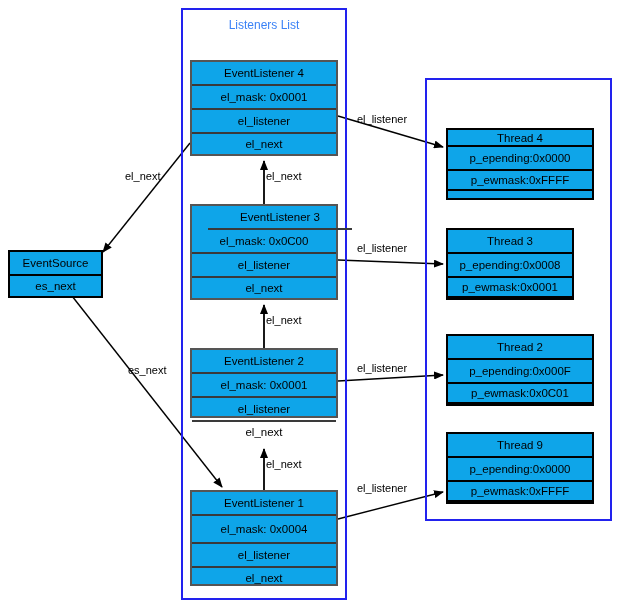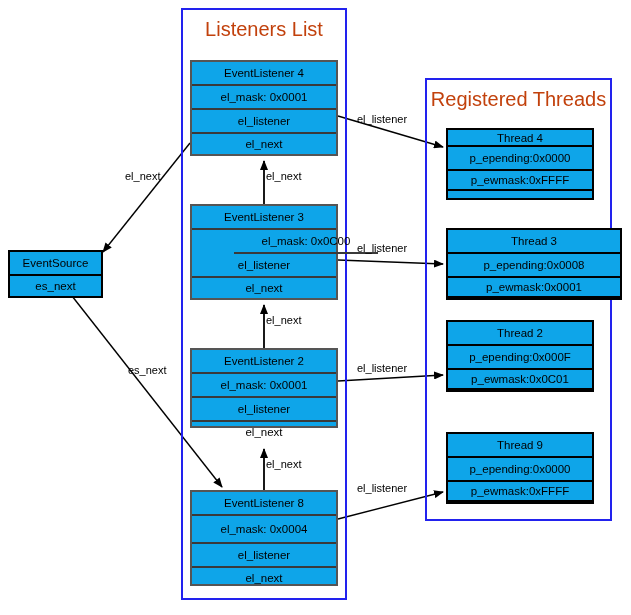--- a/index.html
+++ b/index.html
@@ -20,22 +20,22 @@
   
   .group-box {
     position: absolute;
     border: 2px solid #2222ee;
     background: transparent;
     box-sizing: border-box;
   }
   .group-title {
     position: absolute;
     text-align: center;
-    font-size: 20px;
-    color: #c2410c;
+    font-size: 12px;
+    color: #3b82f6;
     white-space: nowrap;
   }
   
   .struct {
     position: absolute;
     box-sizing: border-box;
     background: #0ea5e9;
     border: 2px solid #555555;
   }
   .struct .row {
@@ -104,68 +104,67 @@
 
     <line x1="338" y1="381" x2="443" y2="375" stroke="#000000" stroke-width="1.4" marker-end="url(#ah)"></line>
 
     <line x1="338" y1="519" x2="443" y2="492" stroke="#000000" stroke-width="1.4" marker-end="url(#ah)"></line>
   </svg>
 
   <div class="group-box" style="left:181px; top:8px; width:166px; height:592px;"></div>
   <div class="group-title" style="left:181px; top:18px; width:166px;">Listeners List</div>
 
   <div class="group-box" style="left:425px; top:78px; width:187px; height:443px;"></div>
-  <div class="group-title" style="left:425px; top:88px; width:187px;">Registered Threads</div>
 
   <div class="struct thin" style="left:8px; top:250px; width:95px; height:48px;">
     <div class="row" style="height:24px;">EventSource</div>
     <div class="row" style="height:22px;">es_next</div>
   </div>
 
   <div class="struct" style="left:190px; top:60px; width:148px; height:96px;">
     <div class="row" style="height:24px;">EventListener 4</div>
     <div class="row" style="height:24px;">el_mask: 0x0001</div>
     <div class="row" style="height:24px;">el_listener</div>
     <div class="row" style="height:20px;">el_next</div>
   </div>
 
   <div class="struct" style="left:190px; top:204px; width:148px; height:96px;">
-    <div class="row" style="height:24px;">EventListener 3</div>
-    <div class="row" style="height:24px;margin-left:42px;">el_mask: 0x0C00</div>
+    <div class="row" style="height:24px;margin-left:16px;">EventListener 3</div>
+    <div class="row" style="height:24px;">el_mask: 0x0C00</div>
     <div class="row" style="height:24px;">el_listener</div>
     <div class="row" style="height:20px;">el_next</div>
   </div>
 
-  <div class="struct" style="left:190px; top:348px; width:148px; height:80px;">
+  <div class="struct" style="left:190px; top:348px; width:148px; height:70px;">
     <div class="row" style="height:24px;">EventListener 2</div>
     <div class="row" style="height:24px;">el_mask: 0x0001</div>
     <div class="row" style="height:24px;">el_listener</div>
     <div class="row" style="height:20px;">el_next</div>
   </div>
 
   <div class="struct" style="left:190px; top:490px; width:148px; height:96px;">
-    <div class="row" style="height:24px;">EventListener 8</div>
+    <div class="row" style="height:24px;">EventListener 1</div>
     <div class="row" style="height:28px;">el_mask: 0x0004</div>
     <div class="row" style="height:24px;">el_listener</div>
     <div class="row" style="height:20px;">el_next</div>
   </div>
 
   <div class="struct thin" style="left:446px; top:128px; width:148px; height:72px;">
     <div class="row" style="height:17px;">Thread 4</div>
     <div class="row" style="height:24px;">p_epending:0x0000</div>
     <div class="row" style="height:20px;">p_ewmask:0xFFFF</div>
   </div>
 
-  <div class="struct thin" style="left:446px; top:228px; width:176px; height:72px;">
+  <div class="struct thin" style="left:446px; top:228px; width:128px; height:72px;">
     <div class="row" style="height:24px;">Thread 3</div>
     <div class="row" style="height:24px;">p_epending:0x0008</div>
     <div class="row" style="height:20px;">p_ewmask:0x0001</div>
   </div>
 
-  <div class="struct thin" style="left:446px; top:320px; width:148px; height:72px;">
+  <div class="struct thin" style="left:446px; top:334px; width:148px; height:72px;">
     <div class="row" style="height:24px;">Thread 2</div>
     <div class="row" style="height:24px;">p_epending:0x000F</div>
     <div class="row" style="height:20px;">p_ewmask:0x0C01</div>
   </div>
 
   <div class="struct thin" style="left:446px; top:432px; width:148px; height:72px;">
     <div class="row" style="height:24px;">Thread 9</div>
     <div class="row" style="height:24px;">p_epending:0x0000</div>
     <div class="row" style="height:20px;">p_ewmask:0xFFFF</div>
   </div>

